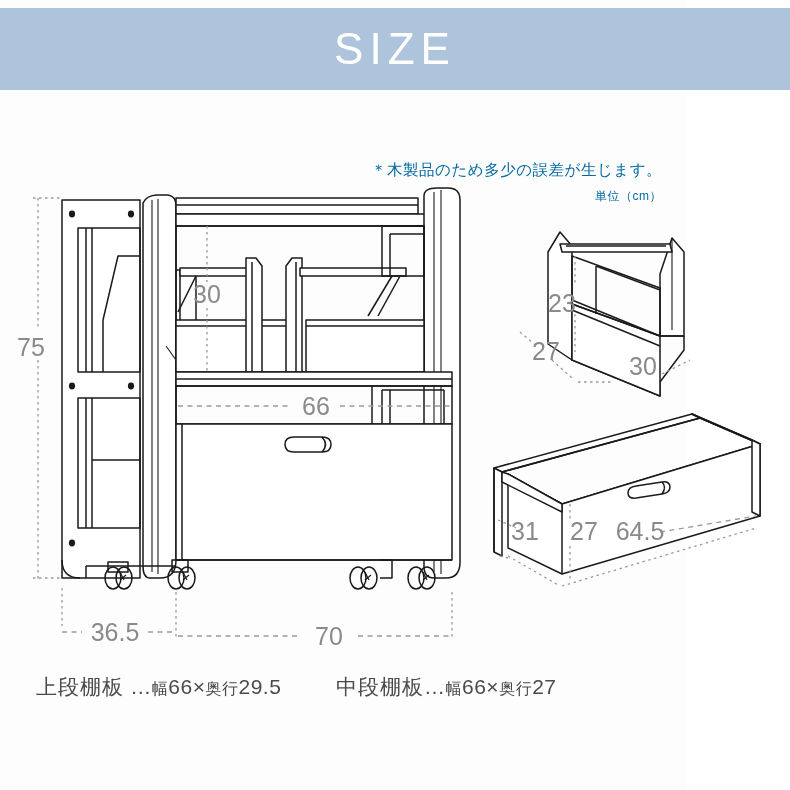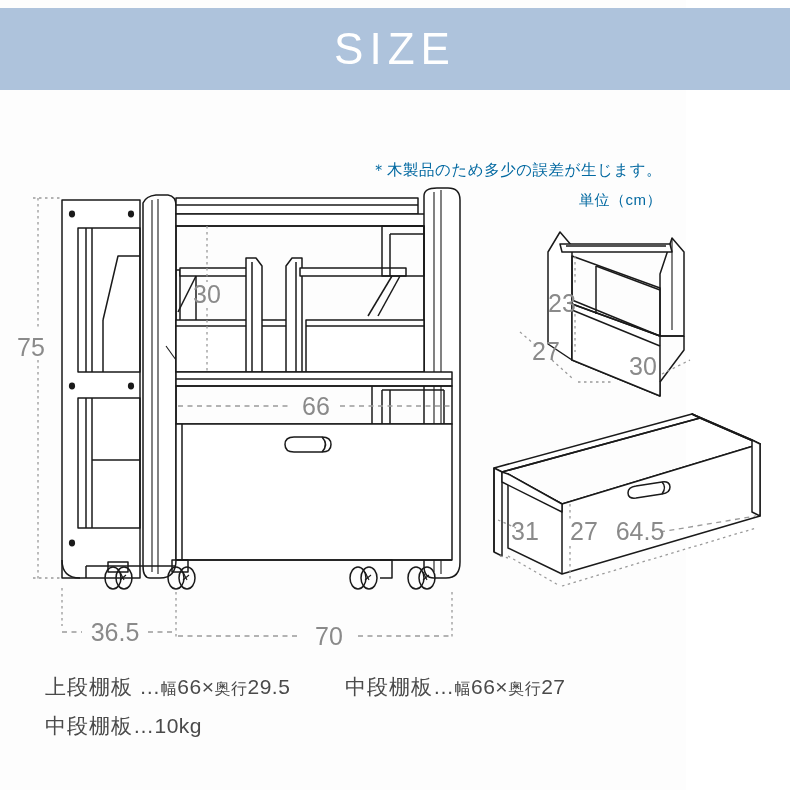--- a/index.html
+++ b/index.html
@@ -47,40 +47,39 @@
     right: 24px;
     top: 128px;
     text-align: right;
     color: #0369a1;
     font-size: 15.5px;
     line-height: 1.95;
     letter-spacing: 0.5px;
     margin-top: 27px;
   }
   .note-unit {
-    font-size: 15px;
+    font-size: 12px;
   }
 
   
   .drawing {
     position: absolute;
     left: 0;
     top: 0;
     width: 790px;
     height: 790px;
     pointer-events: none;
   }
 
   
   .specs {
     position: absolute;
     left: 36px;
     top: 668px;
     color: #4a4a4a;
-    margin-left: 9px;
   }
   .spec-line {
     display: flex;
     align-items: baseline;
     font-size: 21px;
     line-height: 1.85;
     white-space: nowrap;
     letter-spacing: 0.5px;
   }
   .spec-col-a {
@@ -341,19 +340,16 @@
       <span class="spec-col-a">
         <span class="lbl">上段棚板</span>
         <span>…</span><span class="sm">幅</span><span>66</span><span>×</span><span class="sm">奥行</span><span>29.5</span>
       </span>
       <span class="spec-col-b">
         <span class="lbl">中段棚板</span><span>…</span><span class="sm">幅</span><span>66</span><span>×</span><span class="sm">奥行</span><span>27</span>
       </span>
     </div>
 
     <div class="spec-line">
-      <span class="spec-col-b">
-        <span class="lbl">中段棚板</span><span>…</span><span>10kg</span>
-      </span>
     </div>
 
   </div>
 </div>
 
 </body></html>

